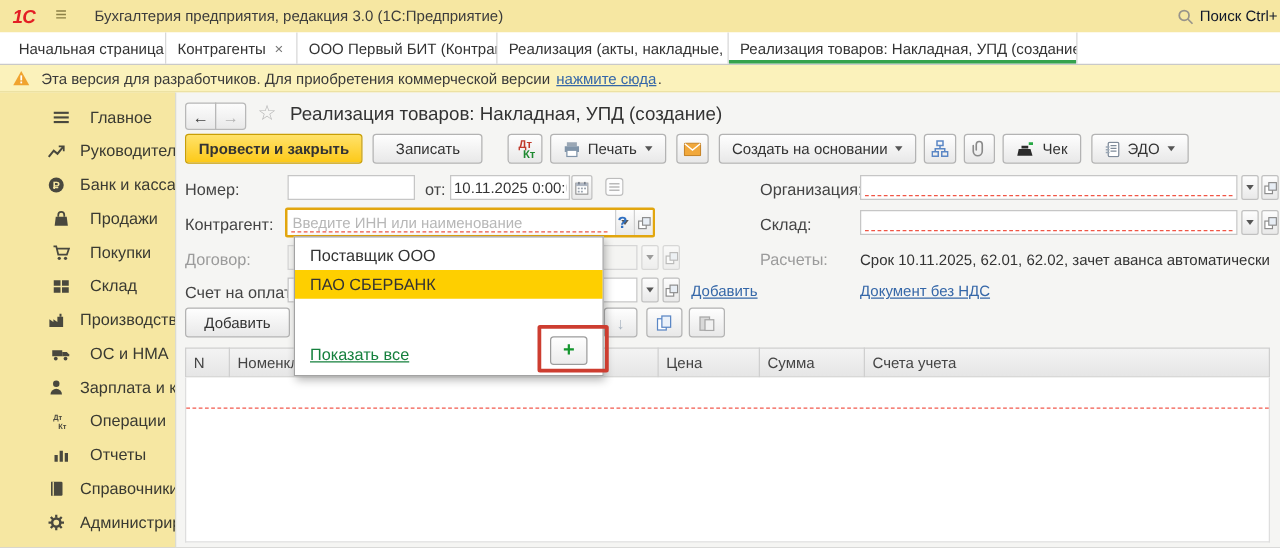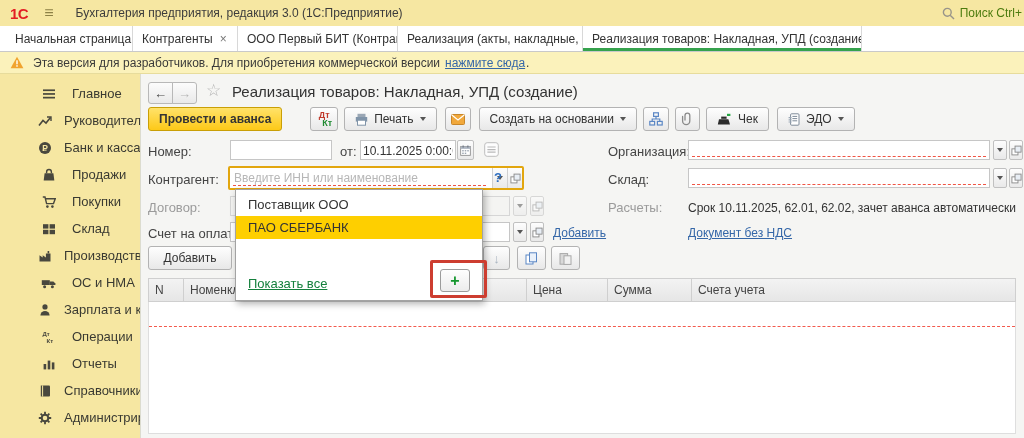--- a/index.html
+++ b/index.html
@@ -1,24 +1,24 @@
 <!DOCTYPE html>
 <html><head>
 <meta charset="utf-8">
 <style>
 *{box-sizing:border-box}
 body{margin:0;background:#9a9a9a}
 .app{position:relative;width:1024px;height:438px;font-family:"Liberation Sans",sans-serif;background:#fff;overflow:hidden}
 svg{display:block}
 
 .topbar{position:absolute;left:0;top:0;width:1024px;height:26px;background:#f6e7a2;display:flex;align-items:center}
-.logo{font-size:15px;font-weight:bold;color:#e31e24;margin-left:10px;letter-spacing:-.5px}
+.logo{font-size:15px;font-weight:bold;font-style:italic;color:#e31e24;margin-left:10px;letter-spacing:-.5px}
 .hamb{color:#8d8146;font-size:16px;margin-left:16px;cursor:pointer;line-height:1}
 .wtitle{font-size:12px;color:#3c3c3c;margin-left:22px}
-.search{margin-left:auto;display:flex;align-items:center;gap:5px;color:#4d7c0f;font-size:12px;cursor:pointer;white-space:nowrap;padding-right:2px}
+.search{margin-left:auto;display:flex;align-items:center;gap:5px;color:#0f172a;font-size:12px;cursor:pointer;white-space:nowrap;padding-right:2px}
 
 .tabbar{position:absolute;left:0;top:26px;width:1024px;height:26px;background:#fff;border-bottom:1px solid #c9c9c9;display:flex}
 .tab{flex:none;display:flex;align-items:center;gap:6px;padding:0 9px;border-right:1px solid #d8d8d8;font-size:12px;color:#333;position:relative;cursor:pointer;white-space:nowrap;overflow:hidden}
 .tab.active::after{content:"";position:absolute;left:0;right:0;bottom:0;height:3px;background:#35a24d}
 .tclose{font-size:12px;color:#777;margin-left:1px}
 
 .warnbar{position:absolute;left:0;top:52px;width:1024px;height:22px;background:#fbf2bb;border-bottom:1px solid #e7dc9c;display:flex;align-items:center;gap:9px;padding-left:10px;font-size:12px;color:#3a3a3a}
 .wlink{color:#3567a8;text-decoration:underline;cursor:pointer}
 
 .sidebar{position:absolute;left:0;top:74px;width:140px;height:364px;background:#f6e7a2;padding-top:6px}
@@ -267,22 +267,23 @@
   <div class="navbtn" style="left:148px;top:82px;border-radius:3px 0 0 3px">
       <span style="color:#444">←</span>
     </div>
   <div class="navbtn" style="left:172px;top:82px;border-radius:0 3px 3px 0">
       <span style="color:#b5b5b5">→</span>
     </div>
   <div class="star" style="left:206px;top:80px">☆</div>
   <div class="dtitle" style="left:232px;top:83px">Реализация товаров: Накладная, УПД (создание)</div>
 
   <div class="tbar">
-    <button class="btn ybtn">Провести и аванса</button>
+    <button class="btn ybtn">Провести и закрыть</button>
     <span class="gap8"></span>
+    <button class="btn" style="width:88px;justify-content:center">Записать</button>
     <span class="gap12"></span>
     <span class="gap8"></span>
     <button class="btn ic">
       <span style="display:flex;flex-direction:column;line-height:8px;font-size:9px;font-weight:bold">
         <span style="color:#c0392b">Дт</span>
         <span style="color:#1f8a31;margin-left:6px">Кт</span>
       </span>
     </button>
     <span class="gap6"></span>
     <button class="btn">

